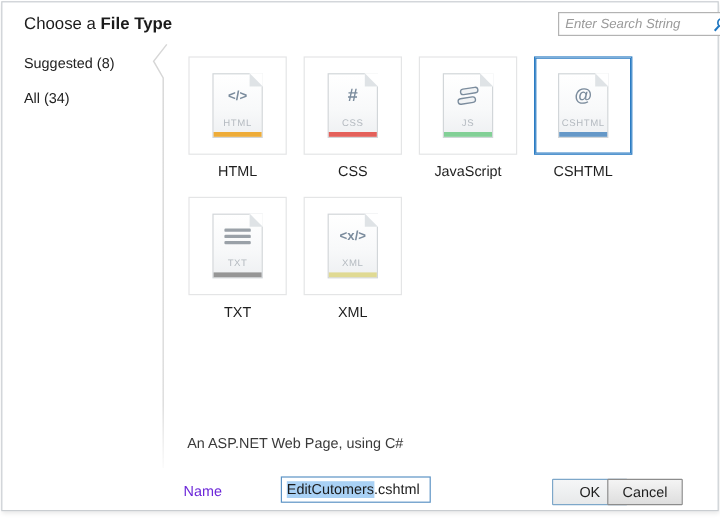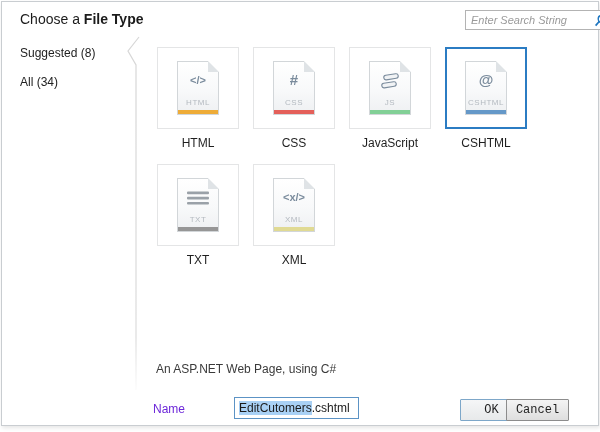--- a/index.html
+++ b/index.html
@@ -38,21 +38,21 @@
     font-size:8px;letter-spacing:0.5px;}
   .bar{position:absolute;bottom:0;left:0;right:0;height:4px;}
   
   .desc{position:absolute;left:154px;top:360px;font-size:12px;color:#3a3a3a;}
   .name-label{position:absolute;left:151px;top:400px;font-size:12px;color:#6d28d9;}
   .name-input{position:absolute;left:192px;top:395px;width:119px;height:20px;box-sizing:content-box;
     border:1px solid #5c93c5;background:#fff;font-size:12px;line-height:20px;padding-left:4px;
     cursor:text;white-space:nowrap;overflow:hidden;color:#1a1a1a;margin-left:40px;}
   .name-input .sel{background:var(--selection,#a9d1f5);}
   .btn{position:absolute;top:397px;width:63px;height:22px;font-size:12px;color:#1e1e1e;
-    font-family:Liberation Mono, monospace;border-radius:1px;cursor:pointer;padding:0;}
+    font-family:Liberation Sans, sans-serif;border-radius:1px;cursor:pointer;padding:0;}
   .btn.ok{left:458px;border:1px solid #7da7c9;background:linear-gradient(#f5f6f7,#e7e9ea);}
   .btn.cancel{left:504px;border:1px solid #8c8c8c;background:linear-gradient(#f4f4f4,#dedede);}
 </style>
 </head>
 <body>
 
 <div class="dialog">
 
   <div class="title"><span>Choose a </span><b>File Type</b></div>
 

